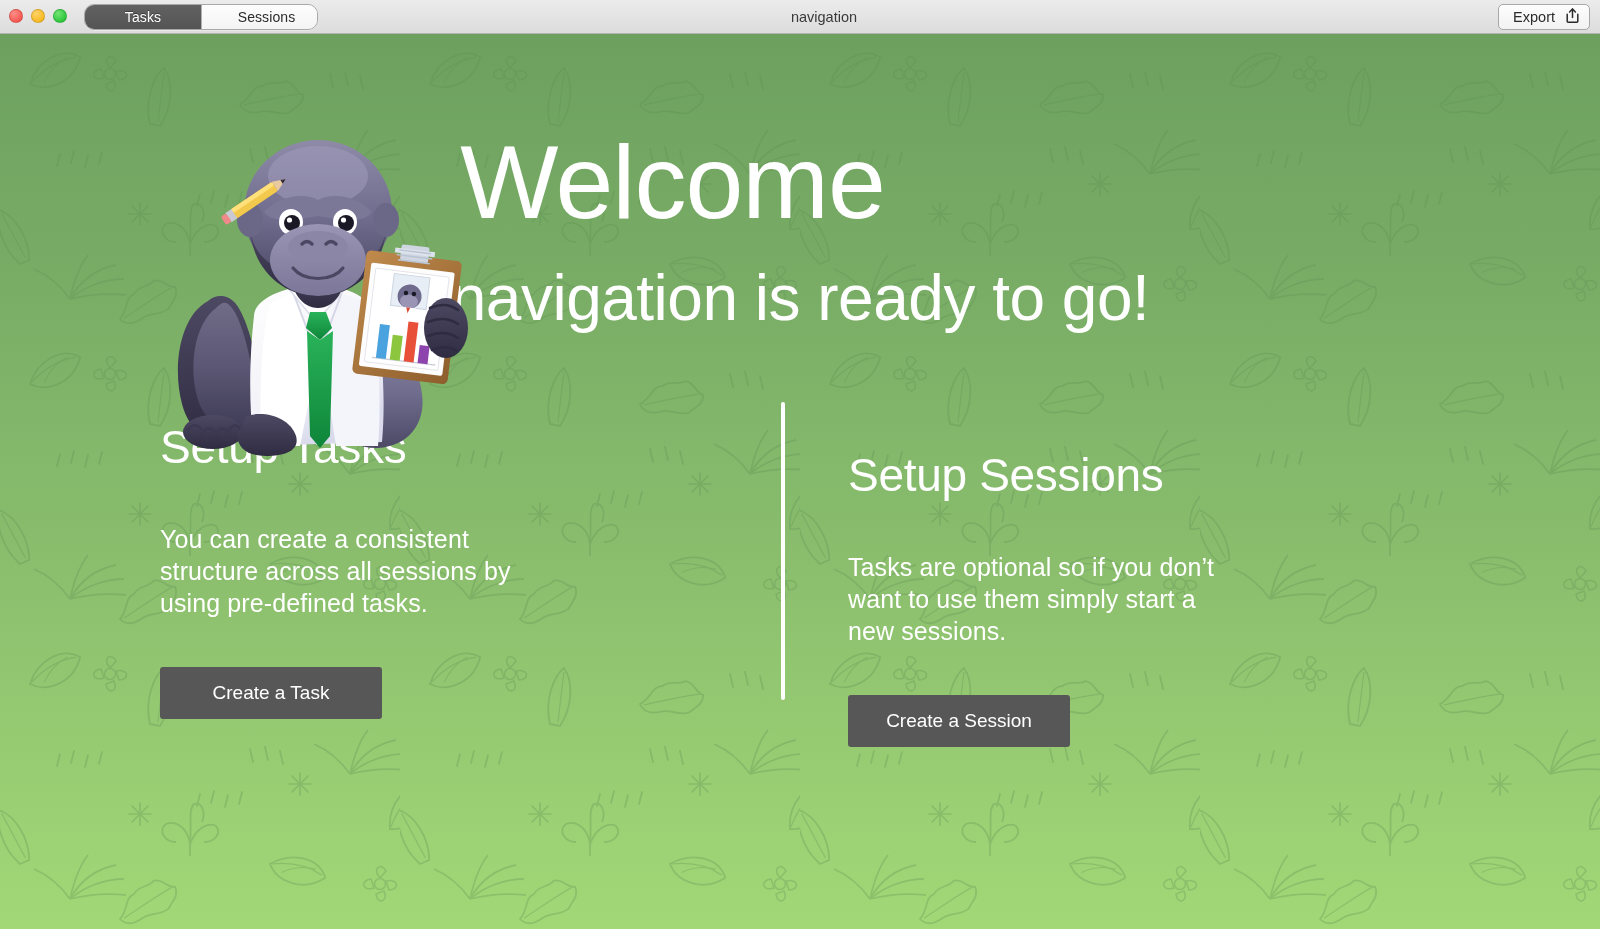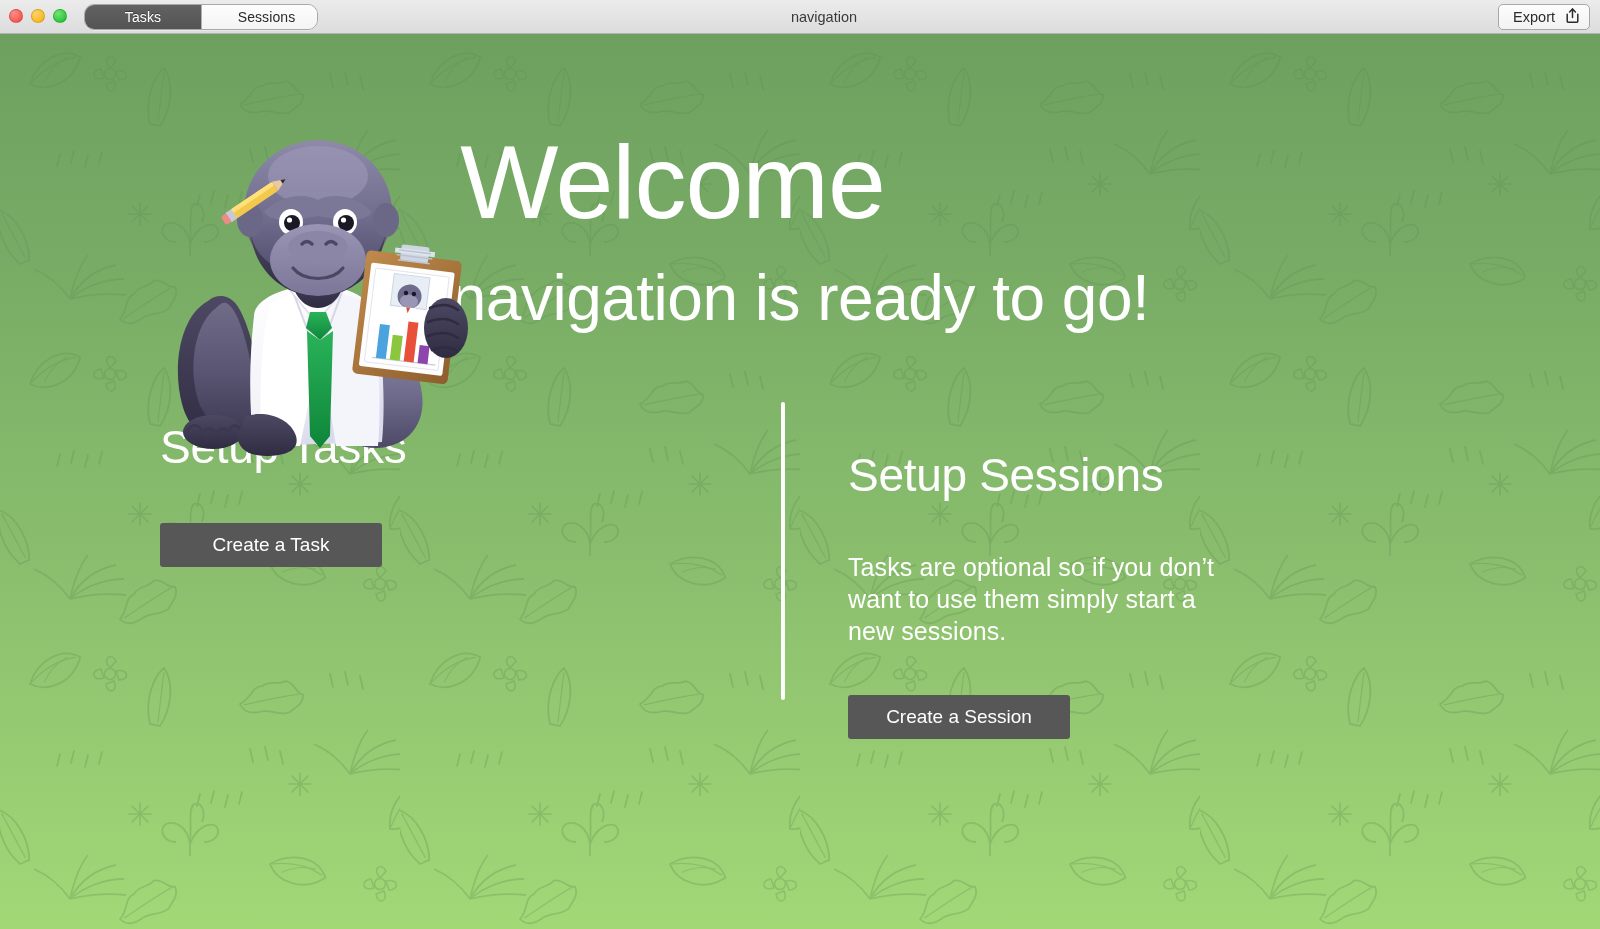--- a/index.html
+++ b/index.html
@@ -132,21 +132,21 @@
     margin-bottom: 50px;
   }
   .col-body {
     font-size: 25px; font-weight: 400; color: #ffffff;
     line-height: 1.28; letter-spacing: 0.1px;
     max-width: 380px;
     margin-bottom: 48px;
   }
   .col-btn {
     display: inline-flex; align-items: center; justify-content: center;
-    height: 44px; padding: 0 30px;
+    height: 52px; padding: 0 30px;
     min-width: 222px;
     background: #575757;
     color: #ffffff;
     font-size: 19px; font-weight: 400;
     border: none; border-radius: 3px;
     cursor: pointer; user-select: none;
     font-family: "Liberation Sans", sans-serif;
   }
 </style>
 </head>
@@ -378,20 +378,21 @@
       <path d="M280,192 q16,-7 28,2 M278,206 q17,-7 30,2 M278,220 q17,-7 30,2 M282,234 q15,-6 25,1" fill="none" stroke="#2f2c42" stroke-width="2.6" stroke-linecap="round"></path>
     </g>
 
     <path d="M96,300 C116,294 140,302 146,320 C150,334 136,340 116,340 C96,340 86,330 88,318 Z" fill="url(#furDark)"></path>
   </svg>
 
   <div id="divider"></div>
 
   <div class="column" id="col-tasks">
     <div class="col-title">Setup Tasks</div>
+    <div class="col-body">You can create a consistent structure across all sessions by using pre-defined tasks.</div>
     <button class="col-btn">Create a Task</button>
   </div>
 
   <div class="column" id="col-sessions">
     <div class="col-title">Setup Sessions</div>
     <div class="col-body">Tasks are optional so if you don’t want to use them simply start a new sessions.</div>
     <button class="col-btn">Create a Session</button>
   </div>
 
 </div>

